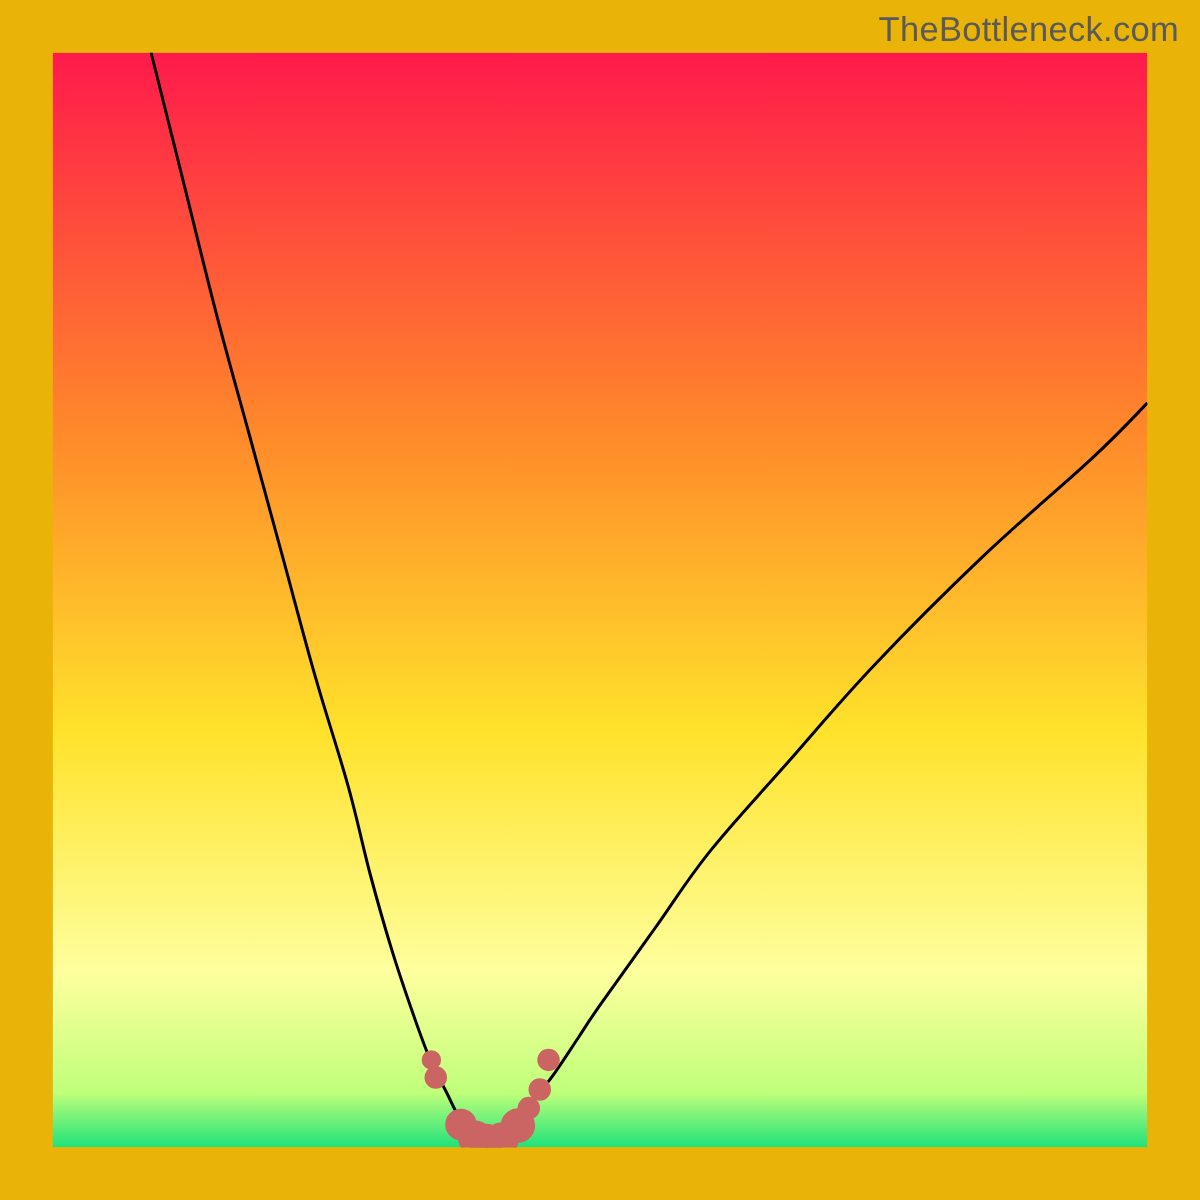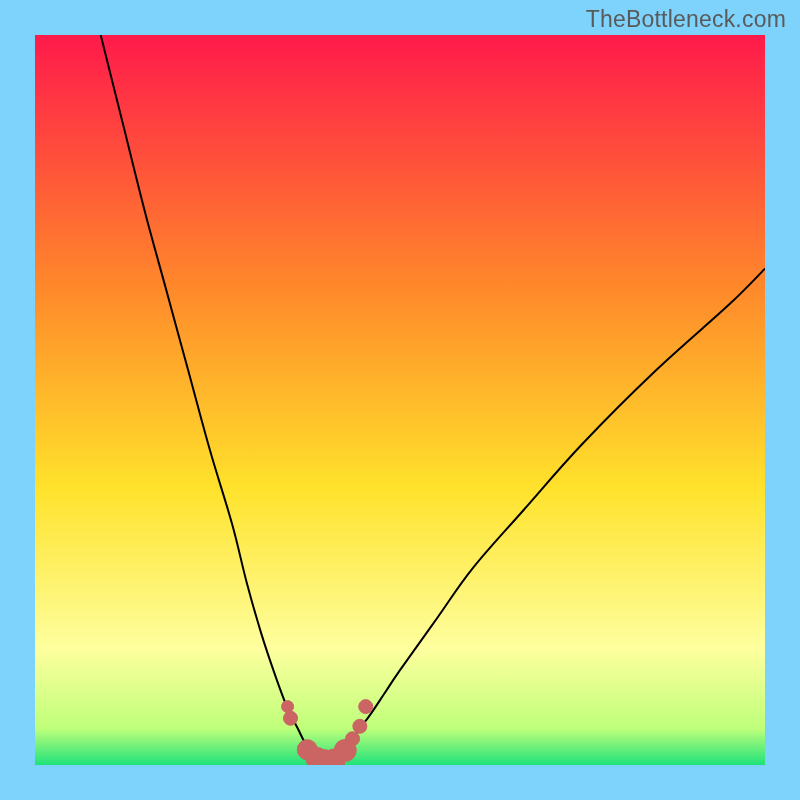--- a/index.html
+++ b/index.html
@@ -8,21 +8,21 @@
     width: 800px;
     height: 800px;
     overflow: hidden;
     background: #000;
     font-family: Arial, Helvetica, sans-serif;
   }
   .frame {
     position: relative;
     width: 800px;
     height: 800px;
-    background: #7dd3fc;
+    background: #eab308;
   }
   .plot-area {
     position: absolute;
     left: 35px;
     top: 35px;
     width: 730px;
     height: 730px;
     overflow: hidden;
   }
   .gradient-bg {

